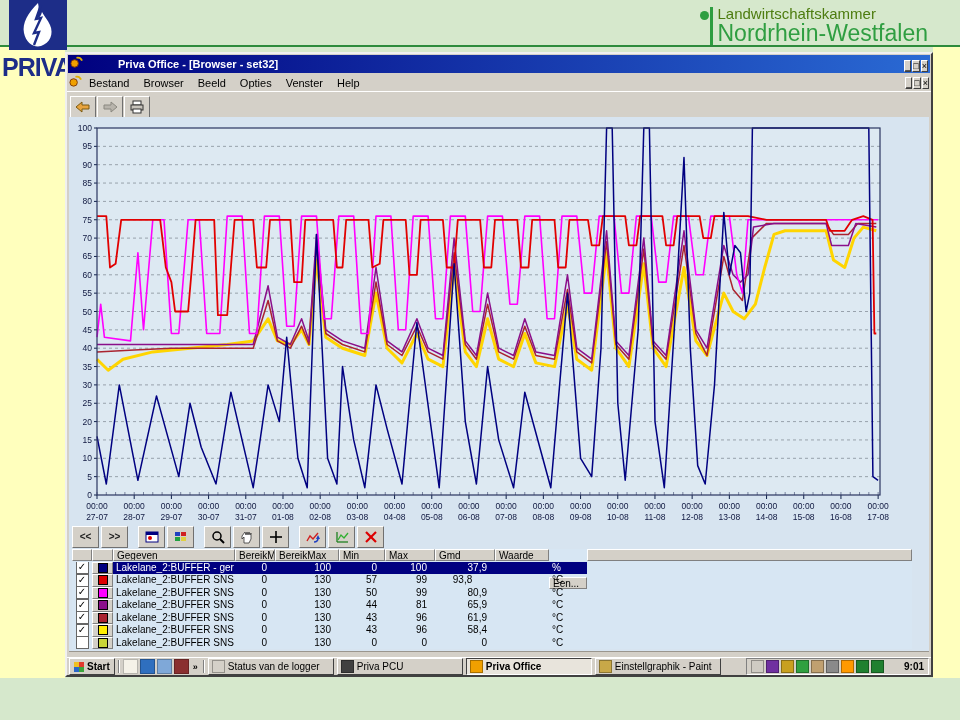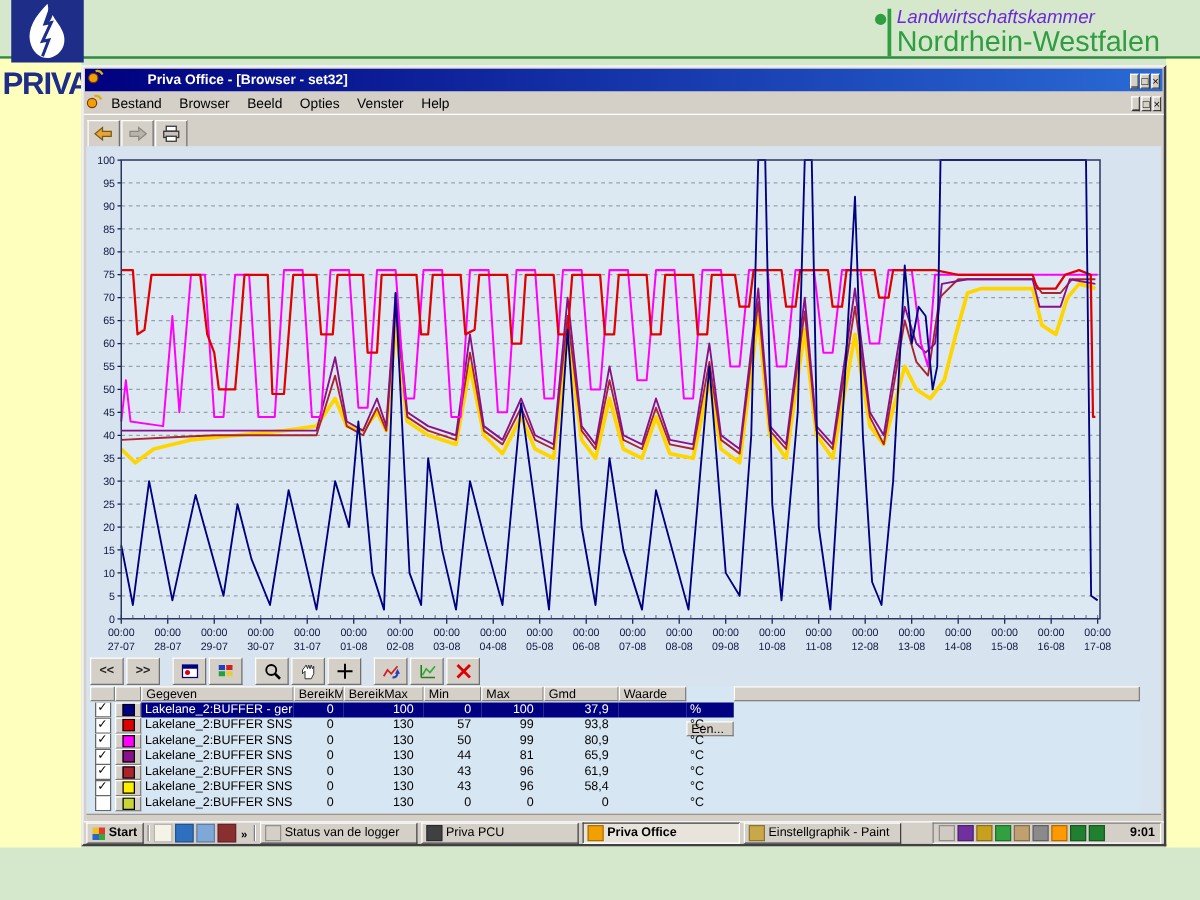--- a/index.html
+++ b/index.html
@@ -16,21 +16,21 @@
 
   
   .priva-box{position:absolute;left:9px;top:0;width:58px;height:50px;background:#1d2d88;}
   .priva-text{position:absolute;left:2px;top:53px;width:66px;font-size:25px;font-weight:bold;font-stretch:condensed;color:#1d2d88;letter-spacing:-1px;}
 
   
   .lwk{position:absolute;right:32px;top:5px;display:flex;}
   .lwk-mark{position:relative;width:14px;margin-right:3px;}
   .lwk-dot{position:absolute;left:0;top:6px;width:9px;height:9px;border-radius:50%;background:#2f9e41;}
   .lwk-bar{position:absolute;left:10px;top:2px;width:3px;height:38px;background:#2f9e41;}
-  .lwk-l1{font-size:15px;color:#6d28d9;line-height:17px;font-style:italic;}
+  .lwk-l1{font-size:15px;color:#4d7c0f;line-height:17px;}
   .lwk-l2{font-size:23px;color:#2f9e41;line-height:23px;}
 
   
   .shot{position:absolute;left:65px;top:52px;width:868px;height:625px;background:#d4d0c8;
         border:2px solid;border-color:#f0f0f0 #404040 #404040 #f0f0f0;box-sizing:border-box;}
   .titlebar{height:18px;margin:1px;background:linear-gradient(90deg,#00007f,#2a6ad4);display:flex;align-items:center;padding:0 2px;gap:31px;}
   .titlebar .ttl{color:#fff;font-weight:bold;font-size:11px;margin-left:4px;flex:1;white-space:nowrap;}
   .winbtn{width:15px;height:13px;background:#d4d0c8;border:1px solid;border-color:#fff #404040 #404040 #fff;
           font-size:9px;line-height:11px;text-align:center;margin-left:1px;color:#000;}
   .menubar{height:17px;display:flex;align-items:center;padding:0 2px;font-size:11px;}
@@ -466,21 +466,21 @@
               <span class="cb">✓</span>
             </div>
             <div class="tc swcell" style="width: 21px;">
               <span class="sw" style="background: rgb(221, 0, 0);"></span>
             </div>
             <div class="tc" style="width: 122px;">Lakelane_2:BUFFER SNS 1 - b</div>
             <div class="tc num" style="width: 40px;">0</div>
             <div class="tc num" style="width: 64px;">130</div>
             <div class="tc num" style="width: 46px;">57</div>
             <div class="tc num" style="width: 50px;">99</div>
-            <div class="tc num" style="width: 60px;">93,8</div>
+            <div class="tc num" style="width: 60px; text-align: center;">93,8</div>
             <div class="tc num" style="width: 54px;"></div>
             <div class="tc" style="width: 38px;">°C</div>
           </div>
           <div class="trow">
             <div class="tc cbcell" style="width: 20px;">
               <span class="cb">✓</span>
             </div>
             <div class="tc swcell" style="width: 21px;">
               <span class="sw" style="background: rgb(255, 0, 255);"></span>
             </div>

